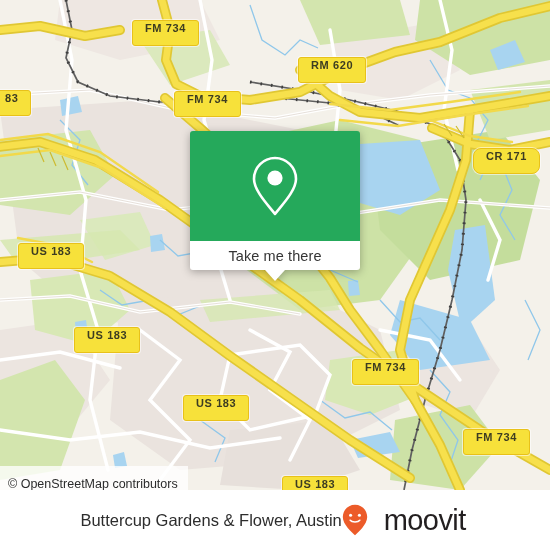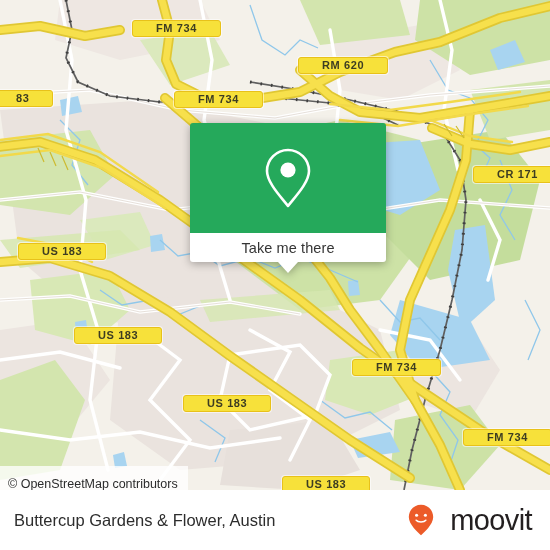--- a/index.html
+++ b/index.html
@@ -32,32 +32,32 @@
     position: absolute;
     background: #f7e13a;
     border: 1.6px solid #e8c11a;
     border-radius: 3px;
     color: #3d3d22;
     font-family: "Liberation Sans", sans-serif;
     font-size: 11px;
     font-weight: bold;
     letter-spacing: 0.6px;
     line-height: 15px;
-    height: 17px;
-    padding: 0 23px;
+    height: 26px;
+    padding: 0 12px;
     white-space: nowrap;
     text-align: center;
     box-shadow: 0 0 0 1px rgba(255,255,255,0.55);
   }
 
   
   #popup {
     position: absolute;
-    left: 190px; top: 123px;
-    width: 196px;
+    left: 190px; top: 131px;
+    width: 170px;
     filter: drop-shadow(0 2px 4px rgba(0,0,0,0.30));
   }
   #popup-green {
     background: #25a95b;
     height: 110px;
     border-radius: 3px 3px 0 0;
     display: flex;
     align-items: center;
     justify-content: center;
   }
@@ -103,21 +103,21 @@
   }
 
   
   #bottom-bar {
     position: absolute;
     left: 0; top: 490px;
     width: 550px; height: 60px;
     background: #ffffff;
     display: flex;
     align-items: center;
-    justify-content: space-between;
+    justify-content: center;
     padding: 0 18px 0 14px;
   }
   #place-title {
     color: #2d2d2d;
     font-size: 16.5px;
     font-family: "Liberation Sans", sans-serif;
     white-space: nowrap;
   }
   #brand {
     display: flex;
@@ -266,21 +266,21 @@
           <path d="M38,148 L44,162 M50,152 L56,166 M62,156 L68,170"></path>
           <path d="M444,124 L452,136 M456,126 L464,138"></path>
         </g>
       </g>
     </svg>
 
     <div class="shield" style="left:132px; top:20px;">FM 734</div>
     <div class="shield" style="left:298px; top:57px;text-align:right;">RM 620</div>
     <div class="shield" style="left:174px; top:91px;">FM 734</div>
     <div class="shield" style="left:-8px;  top:90px;">83</div>
-    <div class="shield" style="left:473px; top:166px;">CR 171</div>
+    <div class="shield" style="left:473px; top:148px;border-radius:8px;">CR 171</div>
     <div class="shield" style="left:18px;  top:243px;">US 183</div>
     <div class="shield" style="left:74px;  top:327px;">US 183</div>
     <div class="shield" style="left:352px; top:359px;">FM 734</div>
     <div class="shield" style="left:183px; top:395px;">US 183</div>
     <div class="shield" style="left:463px; top:429px;">FM 734</div>
     <div class="shield" style="left:282px; top:476px;">US 183</div>
 
     <div id="popup">
       <div id="popup-green">
         <svg width="52" height="66" viewBox="0 0 52 66">

